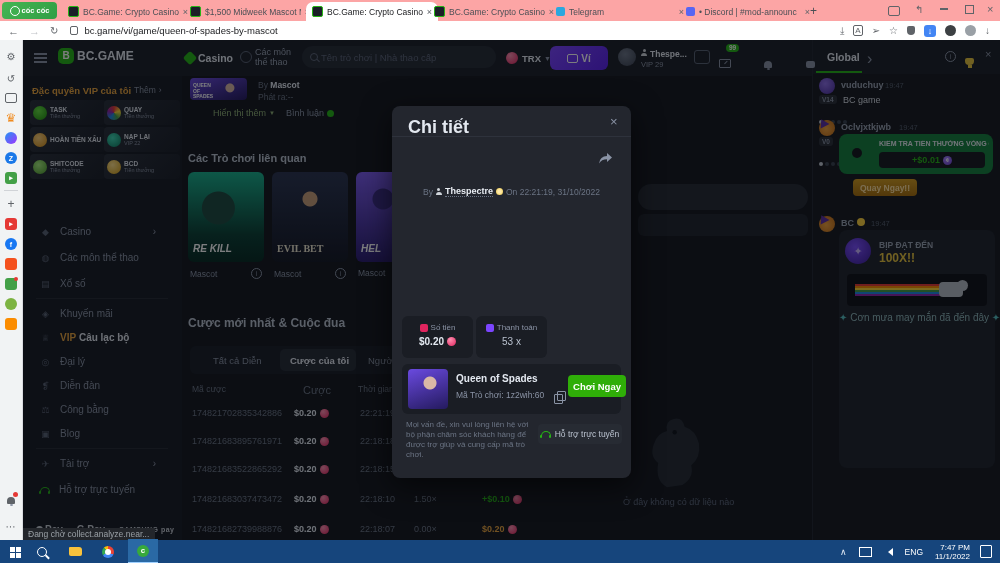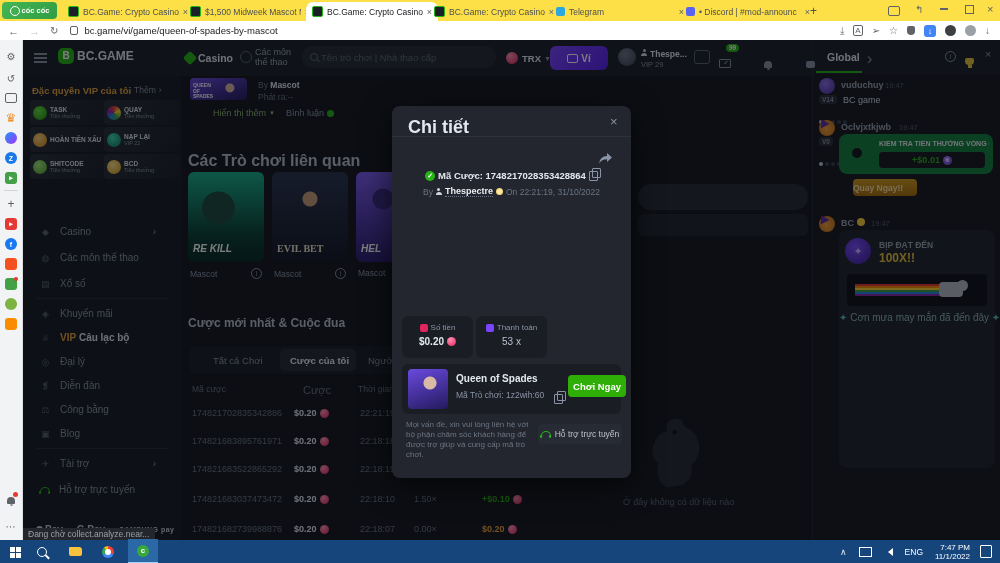--- a/index.html
+++ b/index.html
@@ -4,21 +4,21 @@
 <style>
   html,body{margin:0;padding:0;background:#000;font-family:"Liberation Sans",sans-serif}
   #screen{position:relative;width:1000px;height:563px;overflow:hidden;background:#15181f}
   .a{position:absolute}
   .n{white-space:nowrap}
   .b{font-weight:bold}
   .g{color:#8a93a5}.dg{color:#6b7484}.w{color:#e3e8f0}
   .fx{display:flex;align-items:center;gap:3px}
   .r{border-radius:50%}
   
-  #tabstrip{left:0;top:0;width:1000px;height:21px;background:#fde047;z-index:90}
+  #tabstrip{left:0;top:0;width:1000px;height:21px;background:#fca5a5;z-index:90}
   .tab{position:absolute;top:2px;height:19px;border-radius:7px 7px 0 0;display:flex;align-items:center;padding:0 6px;font-size:8.5px;color:#4a4f55;overflow:hidden}
   .tab.active{background:#fff;color:#202124}
   .tab .ttl{flex:1;overflow:hidden;white-space:nowrap;width:86px}
   .tclose{color:#5f6368;font-size:9px;margin-left:4px}
   .fav{width:9px;height:9px;border-radius:2px;margin-right:4px;flex:none}
   #addressbar{left:0;top:21px;width:1000px;height:19px;background:#fff;z-index:90;display:flex;align-items:center;font-size:10px;color:#5f6368}
   #bsidebar{left:0;top:40px;width:22px;height:500px;background:#f1f3f4;border-right:1px solid #dadce0;z-index:90}
   .sbi{position:absolute;left:3px;width:16px;height:16px;display:flex;align-items:center;justify-content:center;font-size:10px}
   .sq{width:12px;height:12px;border-radius:3px;display:flex;align-items:center;justify-content:center;color:#fff;font-size:7px;font-weight:bold}
   
@@ -325,21 +325,21 @@
   <div class="a dg n" style="left:258px;top:92px;font-size:8.5px">Phát ra:--</div>
   <div class="a fx" style="left:213px;top:108px;color:#8fae74;font-size:9px">
       <span>Hiển thị thêm</span>
       <span style="font-size:6px">▼</span>
     </div>
   <div class="a fx" style="left:286px;top:108px;font-size:9px;color:#8a93a5">
       <span>Bình luận</span>
       <span class="r" style="width:7px;height:7px;background:#27b415"></span>
     </div>
 
-  <div class="a w b" style="left:188px;top:152px;font-size:16px;color:#b9c1ce">Các Trò chơi liên quan</div>
+  <div class="a w b" style="left:188px;top:152px;font-size:11px;color:#b9c1ce">Các Trò chơi liên quan</div>
 
   <div class="gamecard" style="left:188px;background:radial-gradient(circle at 40% 40%,#1f4a3f 0 16px,transparent 17px),linear-gradient(180deg,#19b18c,#0b3f33 70%,#072a22)">
     <span style="position:absolute;left:5px;bottom:8px;color:#fff;font-weight:bold;font-style:italic;font-size:10px">RE KILL</span>
   </div>
   <div class="a fx" style="left:190px;top:268px;width:72px;justify-content:space-between">
     <span class="g" style="font-size:8.5px">Mascot</span>
       <span class="ic-info">i</span>
   </div>
   <div class="gamecard" style="left:272px;background:radial-gradient(circle at 50% 30%,#c8a07a 0 7px,transparent 8px),linear-gradient(180deg,#2b3450,#141824)">
     <span style="position:absolute;left:5px;bottom:8px;color:#ece5cf;font-weight:bold;font-size:10px;font-family:'Liberation Serif',serif">EVIL BET</span>
@@ -351,21 +351,21 @@
   <div class="gamecard" style="left:356px;width:60px;background:radial-gradient(circle at 45% 30%,#3b2d85 0 10px,transparent 11px),linear-gradient(180deg,#7d5cf0,#2c1e72)">
     <span style="position:absolute;left:5px;bottom:8px;color:#fff;font-weight:bold;font-style:italic;font-size:10px">HEL</span>
   </div>
   <div class="a fx" style="left:358px;top:268px;width:32px">
     <span class="g" style="font-size:8.5px">Mascot</span>
   </div>
 
   <div class="a b" style="left:188px;top:316px;font-size:12px;color:#b9c1ce">Cược mới nhất &amp; Cuộc đua</div>
 
   <div class="a" style="left:190px;top:346px;width:420px;height:28px;background:#1b1f27;border-radius:6px"></div>
-  <div class="a g n" style="left:213px;top:355px;font-size:9.5px">Tất cả Chơi</div>
+  <div class="a g n" style="left:213px;top:355px;font-size:9.5px">Tất cả Diễn</div>
   <div class="a" style="left:280px;top:349px;width:76px;height:22px;background:#272c36;border-radius:5px"></div>
   <div class="a w b n" style="left:290px;top:355px;font-size:9.5px">Cược của tôi</div>
   <div class="a g n" style="left:368px;top:355px;font-size:9.5px">Người</div>
 
   <div class="a dg n" style="left:192px;top:384px;font-size:8.5px">Mã cược</div>
   <div class="a dg n" style="left:303px;top:384px;font-size:11px">Cược</div>
   <div class="a dg n" style="left:358px;top:384px;font-size:8.5px">Thời gian</div>
 
   <div class="trow" style="top:408px">
     <span class="a dg n" style="left:0">174821702835342886</span>
@@ -465,21 +465,21 @@
       <span style="background:#c3c9d3"></span><span style="background:#3a414e"></span><span style="background:#3a414e"></span><span style="background:#3a414e"></span><span style="background:#3a414e"></span>
     </div>
     <div class="a" style="left:26px;top:94px;width:154px;height:40px;background:#15803d;border-radius:8px">
       <span class="wheel a" style="left:4px;top:5px"></span>
       <span class="a b n" style="left:40px;top:6px;width:110px;overflow:hidden;font-size:7px;color:#e9edf3">KIỂM TRA TIỀN THƯỞNG VÒNG QU</span>
       <span class="a fx" style="left:40px;top:18px;width:106px;height:16px;background:#171a20;border-radius:4px;justify-content:center">
         <b style="color:#27b415;font-size:9px">+$0.01</b>
           <span class="coinC">¢</span>
       </span>
     </div>
-    <div class="a" style="left:40px;top:139px;width:64px;height:17px;border-radius:4px;background:linear-gradient(180deg,#d29b1e,#a86f0c);display:flex;align-items:center;justify-content:flex-start">
+    <div class="a" style="left:40px;top:139px;width:64px;height:17px;border-radius:4px;background:linear-gradient(180deg,#d29b1e,#a86f0c);display:flex;align-items:center;justify-content:center">
       <b style="font-size:8.5px;color:#ffe1a0">Quay Ngay!!</b>
     </div>
 
     <span class="a r" style="left:6px;top:176px;width:16px;height:16px;background:radial-gradient(circle at 45% 55%,#f2a13c,#c06a12)"></span>
     <span class="a" style="left:4px;top:170px;width:0;height:0;border:5px solid transparent;border-bottom:8px solid #5a2ea6;transform:rotate(-28deg)"></span>
     <span class="a b n" style="left:28px;top:178px;font-size:9px;color:#9aa3b2">BC</span>
     <span class="a r" style="left:44px;top:178px;width:8px;height:8px;background:#ffd23d"></span>
     <span class="a n" style="left:58px;top:179px;font-size:7.5px;color:#555e6d">19:47</span>
 
     <div class="a" style="left:26px;top:190px;width:156px;height:238px;background:#20242c;border-radius:8px">
@@ -502,25 +502,20 @@
 
   <div class="a" id="modal">
     <div class="a w b" style="left:16px;top:11px;font-size:18px">Chi tiết</div>
     <div class="a g" style="left:218px;top:8px;font-size:13px">×</div>
     <div class="a" style="left:0;top:30px;width:239px;height:1px;background:#2e323c"></div>
 
     <svg class="a" width="15" height="13" viewBox="0 0 15 13" style="left:206px;top:46px">
       <path d="M9 1 L14 5.5 L9 10 L9 7.2 Q3.5 7.2 1 11.5 Q2 4.2 9 4 Z" fill="#8a93a5"></path>
     </svg>
 
-    <div class="a fx" style="left:0;top:64px;width:239px;justify-content:center">
-      <span class="ic-check">✓</span>
-      <span class="w b n" style="font-size:9.5px"><span>Mã Cược:</span> <span>1748217028353428864</span></span>
-      <span class="ic-copy"></span>
-    </div>
     <div class="a fx" style="left:0;top:80px;width:239px;justify-content:center">
       <span class="dg" style="font-size:8.5px">By</span>
       <span class="ic-user"></span>
       <span class="b n" style="font-size:9px;color:#e9edf3;border-bottom:1px dotted #6b7484">Thespectre</span>
       <span class="medal"></span>
       <span class="dg n" style="font-size:8.5px"><span>On</span> <span>22:21:19, 31/10/2022</span></span>
     </div>
 
     <div class="statbox" style="left:10px">
       <div class="fx" style="justify-content:center;margin-top:7px">

